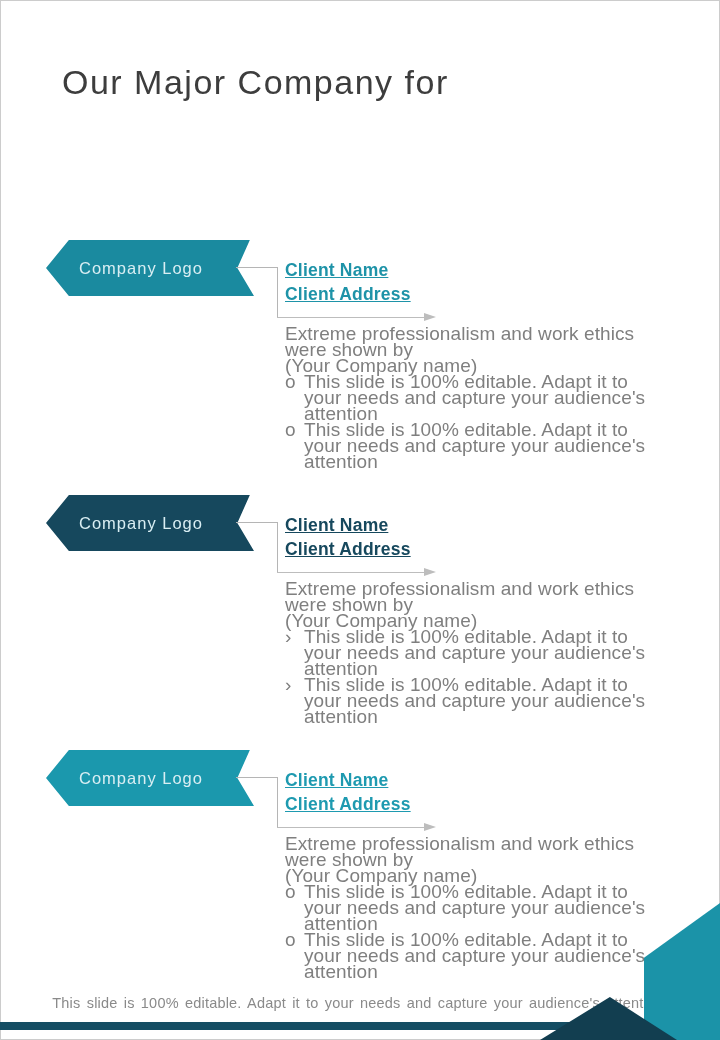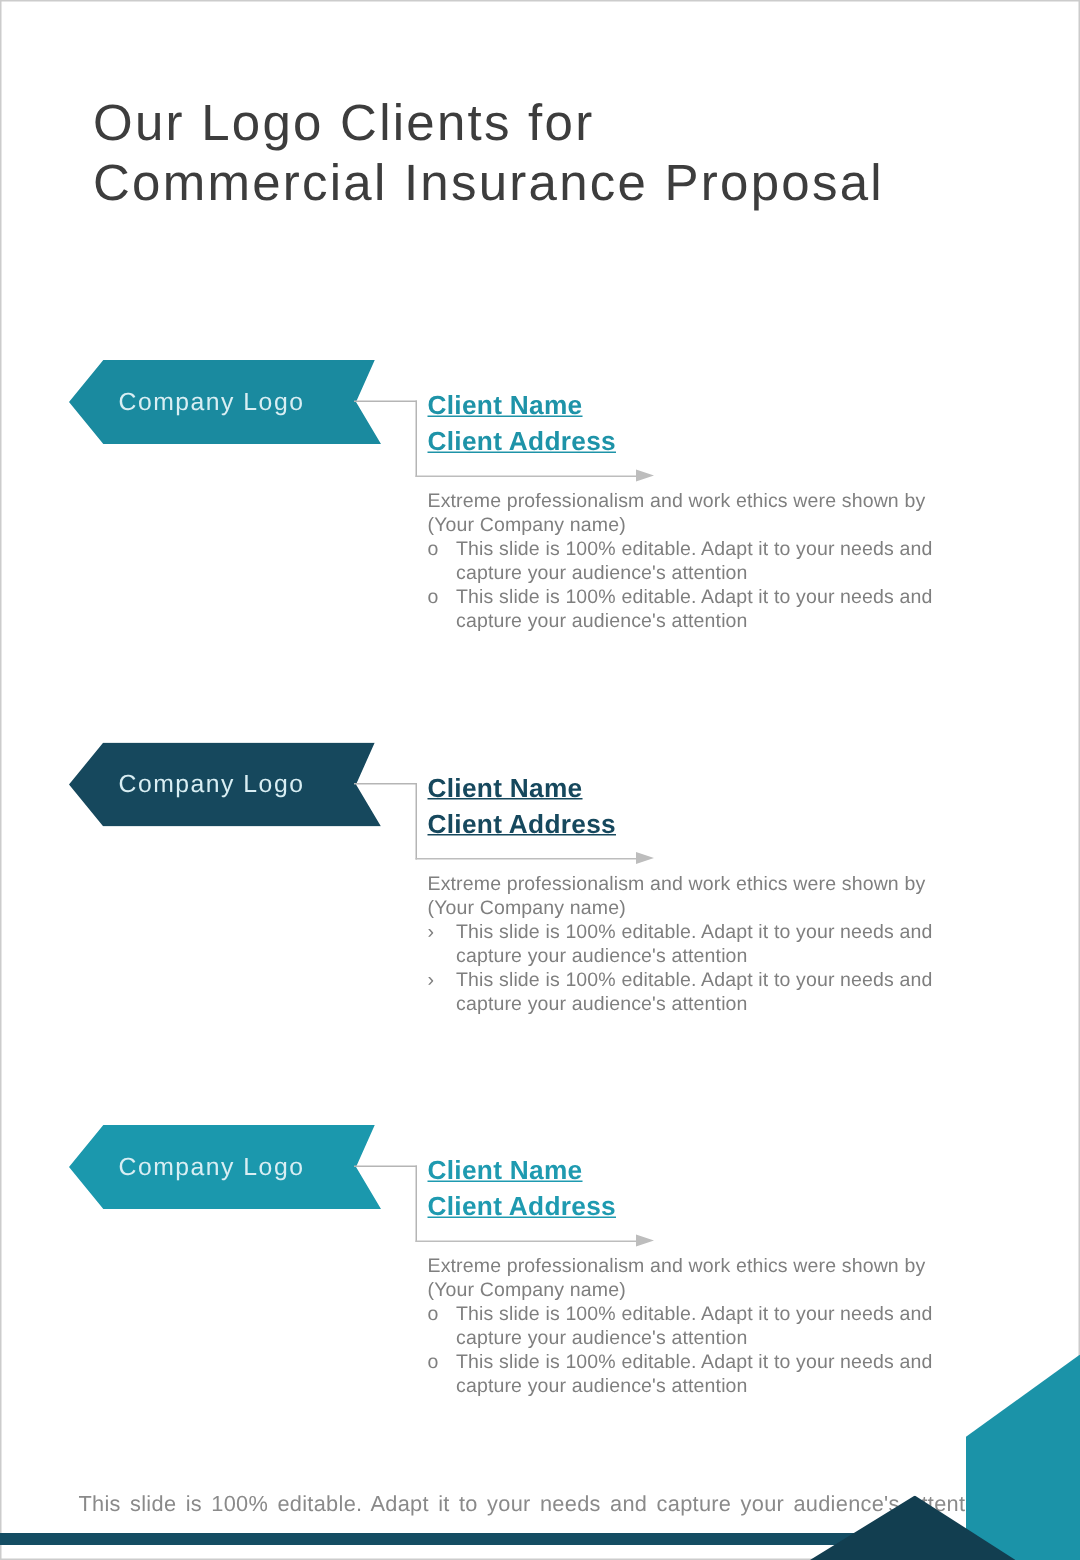--- a/index.html
+++ b/index.html
@@ -33,21 +33,21 @@
     border-top:1px solid #b5b5b5;border-right:1px solid #b5b5b5;
   }
   .arrow-line{position:absolute;left:277px;top:77px;width:147px;height:1px;background:#bdbdbd;}
   .arrow-head{
     position:absolute;left:424px;top:73px;width:0;height:0;
     border-left:12px solid #bdbdbd;border-top:4.5px solid transparent;border-bottom:4.5px solid transparent;
   }
   
   .client{position:absolute;left:285px;top:19px;font-size:17.5px;font-weight:bold;line-height:23.5px;letter-spacing:0.2px;text-decoration:underline;}
   
-  .body{position:absolute;left:285px;top:86px;width:378px;color:#7f7f7f;font-size:13px;line-height:16px;letter-spacing:0.1px;}
+  .body{position:absolute;left:285px;top:86px;width:378px;color:#7f7f7f;font-size:19px;line-height:16px;letter-spacing:0.1px;}
   .bullet{display:flex;margin-top:0;}
   .bullet .marker{width:19px;flex:none;}
   .bullet .btext{flex:1;}
   
   .footer{
     position:absolute;left:0;top:995px;width:720px;text-align:center;
     color:#8a8a8a;font-size:14.5px;letter-spacing:0.2px;word-spacing:2px;z-index:1;
   }
   .bottom-bar{position:absolute;left:0;top:1022px;width:720px;height:8px;z-index:2;}
   .corner-teal{
@@ -58,22 +58,21 @@
     position:absolute;left:540px;top:997px;width:137px;height:43px;z-index:4;
     clip-path:polygon(51% 0, 100% 100%, 0 100%);
   }
 </style>
 </head>
 <body>
 
 <div class="page">
 
   <div class="title">
-    <div>Our Logo Clients for</div>
-    <div>Commercial Insurance Proposal</div>
+    <div>Our Major Company for</div>
   </div>
 
   <div class="section sec1">
     <div class="banner" style="background-color: rgb(26, 138, 159);">
       <span class="banner-label">Company Logo</span>
     </div>
     <div class="elbow"></div>
     <div class="arrow-line"></div>
     <div class="arrow-head"></div>
     <div class="client" style="color: rgb(30, 147, 168);">

